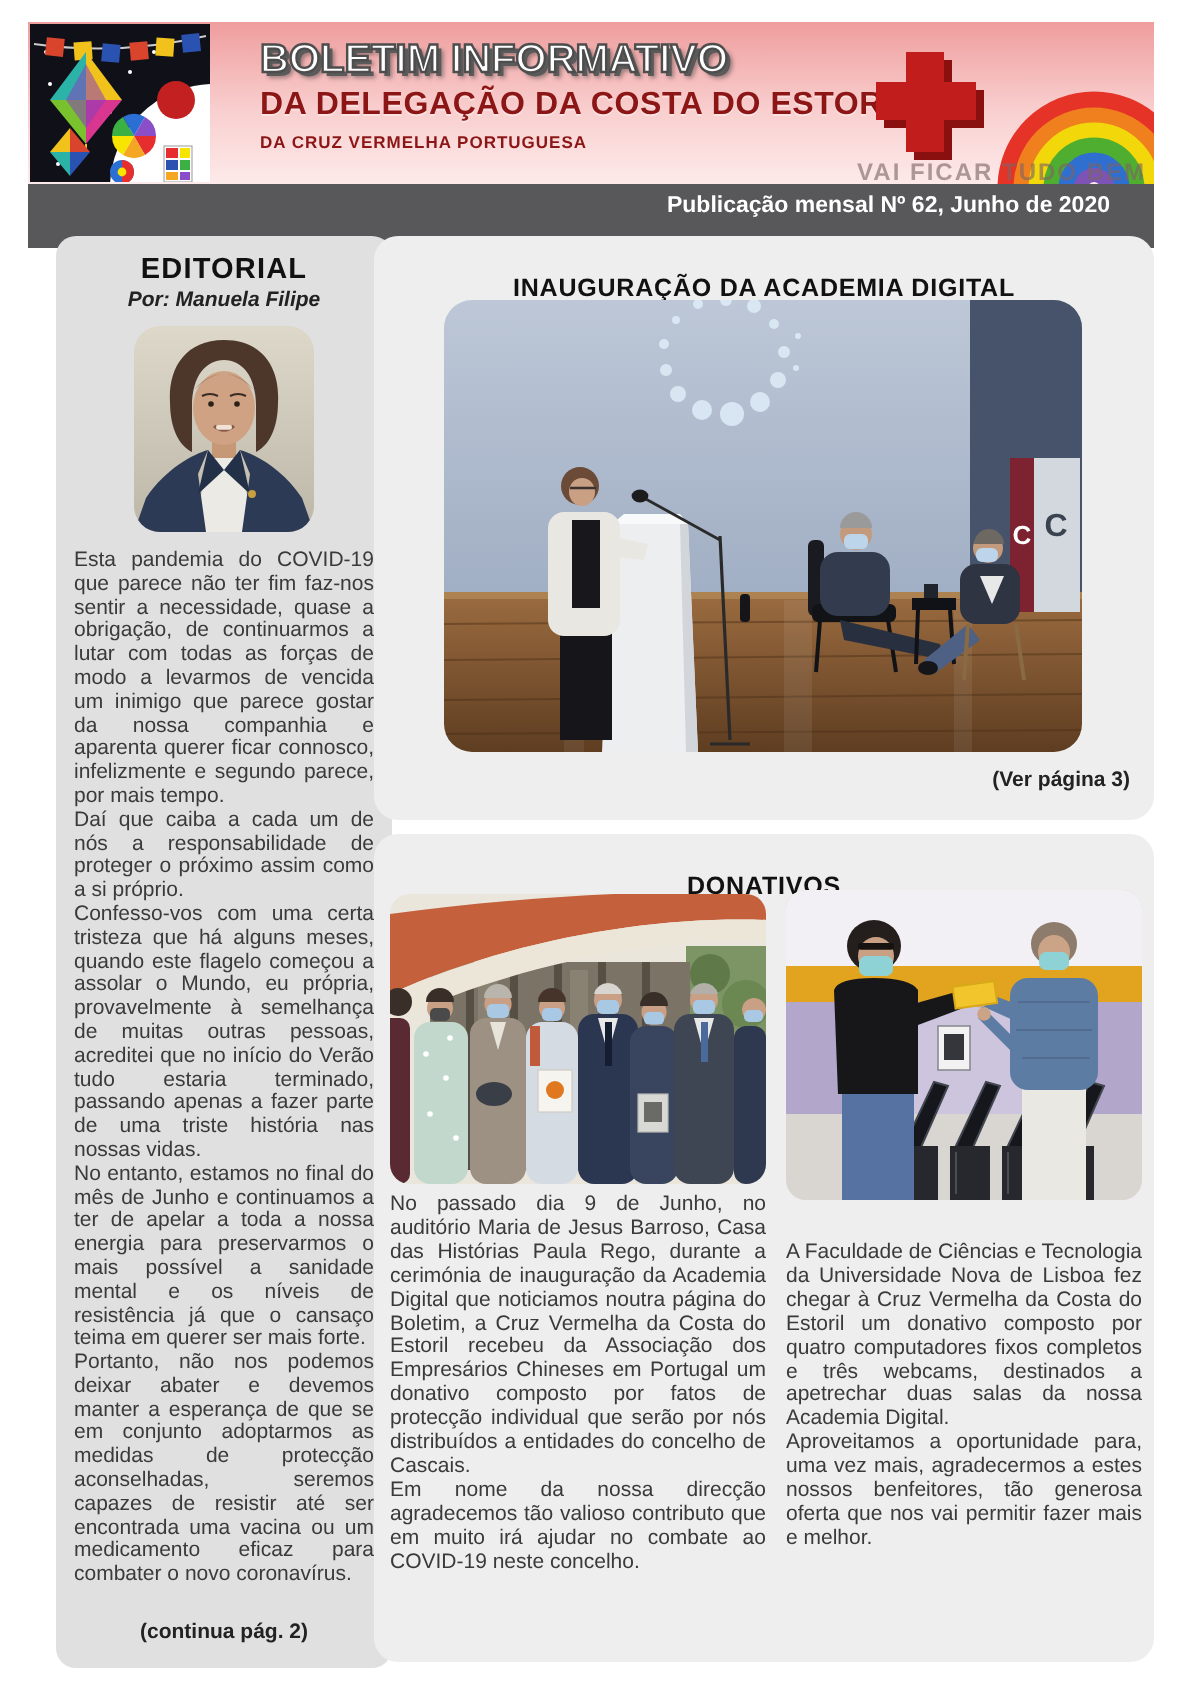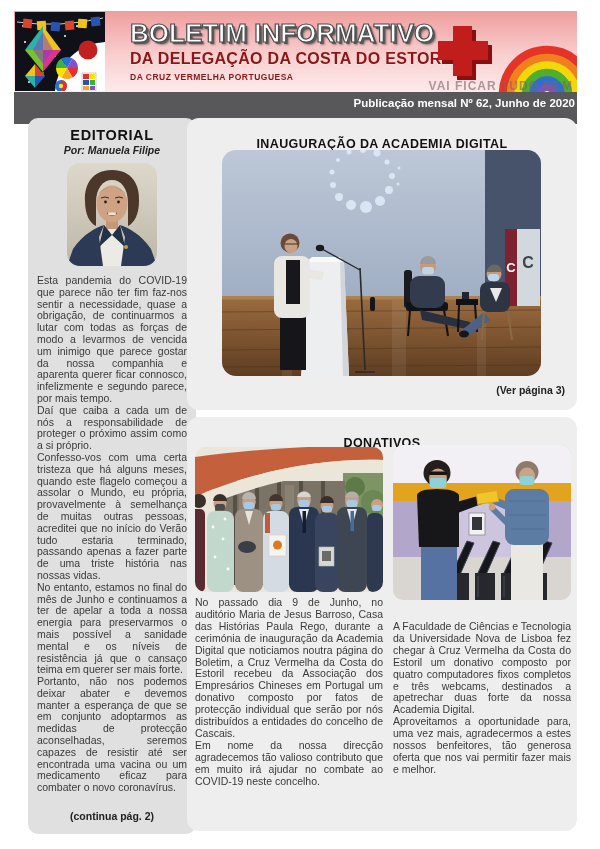--- a/index.html
+++ b/index.html
@@ -5,32 +5,32 @@
   html,body{margin:0;padding:0;background:#fff;}
   *{box-sizing:border-box;}
   .page{position:relative;width:600px;height:849px;background:#fff;overflow:hidden;
         font-family:"Liberation Sans","DejaVu Sans",sans-serif;}
 
   
   .header-band{position:absolute;left:14px;top:11px;width:563px;height:81px;
     background:linear-gradient(180deg,#ef9d9d 0%,#f9cfcf 55%,#fdeaea 100%);}
   .festive-logo{position:absolute;left:1px;top:1px;width:90px;height:79px;}
   .title-block{position:absolute;left:116px;top:9px;width:340px;}
-  .nl-title{font-size:26px;font-weight:900;color:#fff;letter-spacing:0px;line-height:1.05;
+  .nl-title{font-size:20px;font-weight:900;color:#fff;letter-spacing:0px;line-height:1.05;
     -webkit-text-stroke:1.2px #4d4d4d;
     text-shadow:2px 2px 0 #5a5a5a,3px 3px 2px rgba(40,40,40,.45);}
   .nl-subtitle{font-size:16px;font-weight:800;color:#8c1515;letter-spacing:.3px;margin-top:3px;
     text-shadow:0 1px 0 rgba(255,255,255,.4);}
   .nl-org{font-size:8.5px;font-weight:bold;color:#8c1515;letter-spacing:.5px;margin-top:4px;}
   .cross-wrap{position:absolute;left:421px;top:13px;width:58px;height:58px;}
   .rainbow-wrap{position:absolute;right:0;top:0;width:80px;height:81px;overflow:hidden;}
   .overlay-text{position:absolute;right:4px;top:68px;font-size:12px;font-weight:bold;
     letter-spacing:1px;color:rgba(125,100,100,.62);white-space:nowrap;}
   .issue-bar{position:absolute;left:14px;top:92px;width:563px;height:32px;background:#58585a;
-    color:#fff;font-size:11.5px;font-weight:bold;text-align:right;line-height:22px;padding-right:2px;}
+    color:#fff;font-size:11.5px;font-weight:bold;text-align:right;line-height:22px;padding-right:22px;}
 
   
   .ed-box{position:absolute;left:28px;top:118px;width:168px;height:716px;background:#e0e0e0;border-radius:10px;}
   .box-r{position:absolute;left:187px;width:390px;background:#eeeeee;border-radius:12px;}
   .inaug-box{top:118px;height:292px;}
   .don-box{top:417px;height:414px;}
 
   .ed-title{text-align:center;font-size:14.5px;font-weight:bold;letter-spacing:.6px;color:#111;padding-top:9px;}
   .ed-byline{text-align:center;font-size:10.5px;font-weight:bold;font-style:italic;color:#222;margin-top:1px;}
   .ed-photo{display:block;width:90px;height:103px;margin:7px auto 0;border-radius:13px;overflow:hidden;}
@@ -469,19 +469,19 @@
           <ellipse cx="134" cy="27" rx="11.5" ry="11" fill="#8d7c6b"></ellipse>
           <ellipse cx="134" cy="31" rx="8" ry="8.5" fill="#cba488"></ellipse>
           <rect x="126.5" y="31" width="15" height="9" rx="3.5" fill="#8fd2d6"></rect>
 
           <g transform="rotate(-8 94 53)">
             <rect x="84" y="47" width="21" height="11" fill="#f2c52c" stroke="#d8a818" stroke-width="1"></rect>
           </g>
         </svg>
       </div>
       <div class="don-text">
-        <p>A Faculdade de Ciências e Tecnologia da Universidade Nova de Lisboa fez chegar à Cruz Vermelha da Costa do Estoril um donativo composto por quatro computadores fixos completos e três webcams, destinados a apetrechar duas forte da nossa Academia Digital.</p>
+        <p>A Faculdade de Ciências e Tecnologia da Universidade Nova de Lisboa fez chegar à Cruz Vermelha da Costa do Estoril um donativo composto por quatro computadores fixos completos e três webcams, destinados a apetrechar duas salas da nossa Academia Digital.</p>
         <p>Aproveitamos a oportunidade para, uma vez mais, agradecermos a estes nossos benfeitores, tão generosa oferta que nos vai permitir fazer mais e melhor.</p>
       </div>
     </div>
   </div>
 
 </div>
 
 </body></html>

